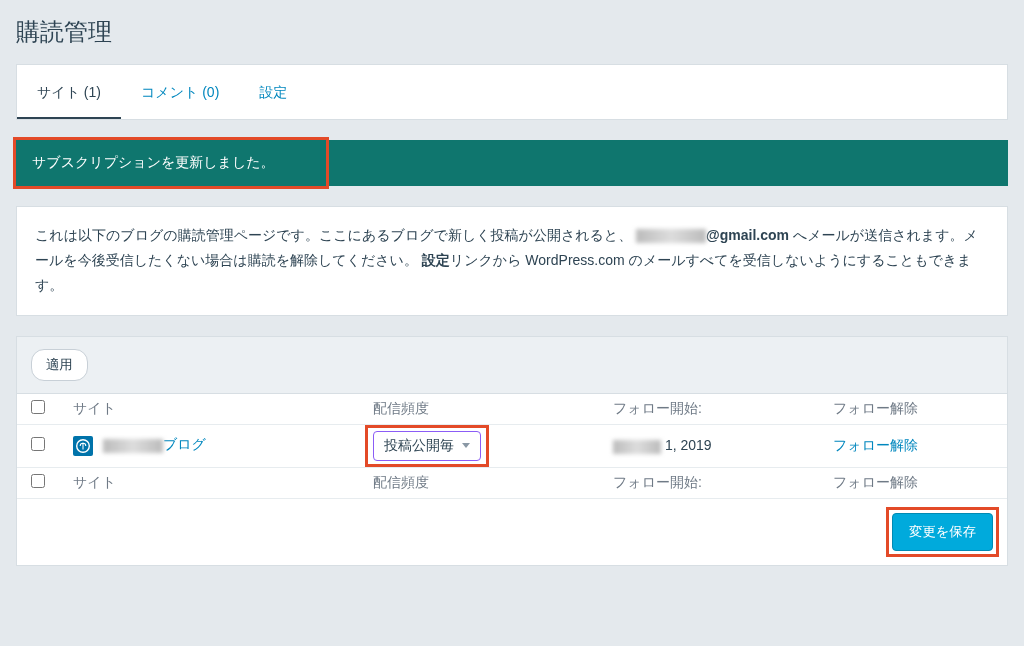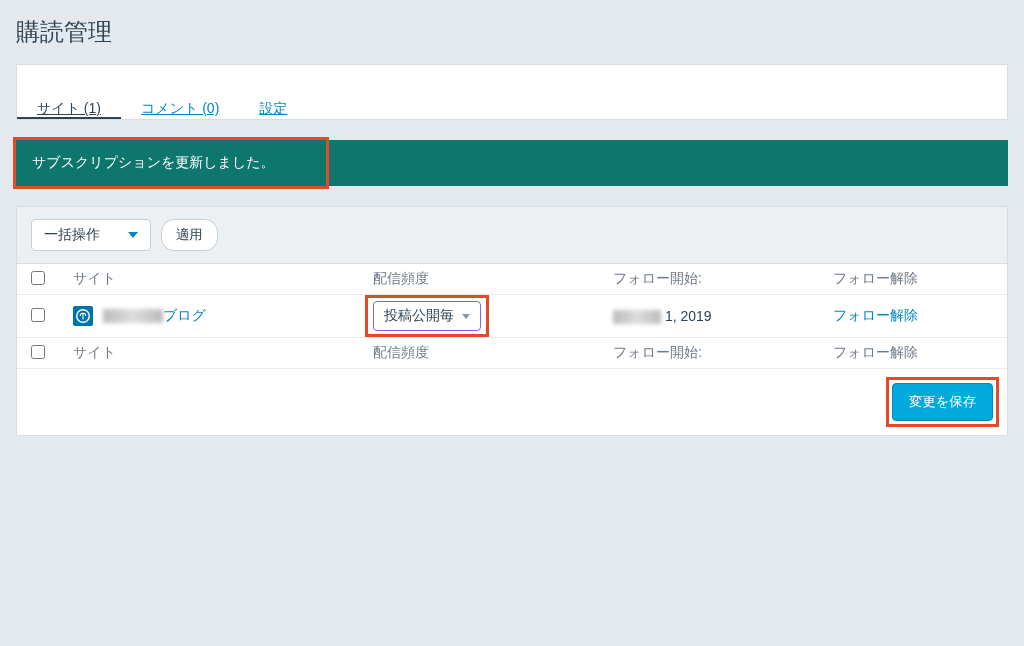--- a/index.html
+++ b/index.html
@@ -18,26 +18,25 @@
     margin-bottom: 16px;
   }
   .tabs-card {
     background: #fff;
     border: 1px solid #d7dee3;
     display: flex;
     align-items: stretch;
     height: 56px;
   }
   .tab {
-    padding: 16px 20px;
+    padding: 0 20px;
     line-height: 54px;
     color: #0087be;
     cursor: pointer;
     font-size: 14px;
-    text-decoration: underline;
   }
   .tab.active {
     color: #2e4453;
     border-bottom: 2px solid #2e4453;
     font-weight: 500;
   }
   .notice {
     background: #0f766e;
     color: #fff;
     padding: 14px 16px;
@@ -200,27 +199,29 @@
     <div class="tab active">サイト (1)</div>
     <div class="tab">コメント (0)</div>
     <div class="tab">設定</div>
   </div>
 
   <div class="notice">
     <span>サブスクリプションを更新しました。</span>
     <div class="notice-highlight"></div>
   </div>
 
+  <div class="desc-card">
+    <span>これは以下のブログの購読管理ページです。ここにあるブログで新しく投稿が公開されると、</span>
+    <span class="blur-span"></span><b>@gmail.com</b>
+    <span> へメールが送信されます。メールを今後受信したくない場合は購読を解除してください。</span>
+    <b>設定</b><span>リンクから WordPress.com のメールすべてを受信しないようにすることもできます。</span>
+  </div>
 
   <div class="list-card">
     <div class="bulkbar">
-      <div class="select-ctl">
-        <span>一括操作</span>
-        <span class="chev-down"></span>
-      </div>
       <button class="btn">適用</button>
     </div>
 
     <table class="sublist">
       <tbody>
           <tr>
         <th class="col-cb"><input type="checkbox" style=""></th>
         <th class="col-site">サイト</th>
         <th class="col-freq">配信頻度</th>
         <th class="col-follow">フォロー開始:</th>

